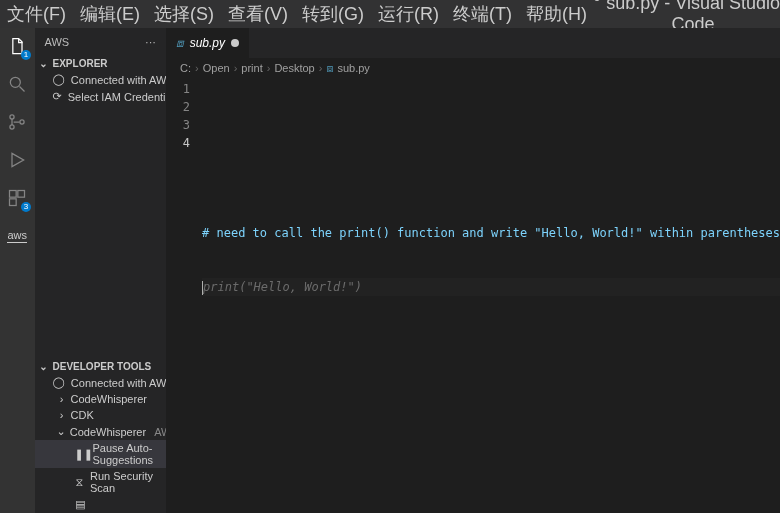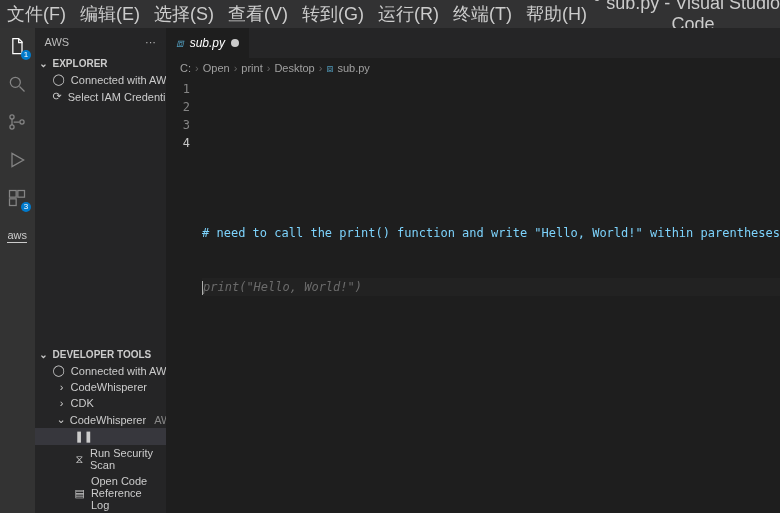--- a/index.html
+++ b/index.html
@@ -157,28 +157,28 @@
         <span class="chev2">›</span>
         <span>CDK</span>
       </div>
       <div class="subtree-item">
         <span class="chev2">⌄</span>
         <span>CodeWhisperer</span>
         <span class="label-dim">AWS Builder ID Conn...</span>
       </div>
       <div class="sub2-item" style="background:#37373d;">
         <span class="ic2">❚❚</span>
+        <span>Pause Auto-Suggestions</span>
       </div>
       <div class="sub2-item">
         <span class="ic2">⧖</span>
         <span>Run Security Scan</span>
       </div>
       <div class="sub2-item">
         <span class="ic2">▤</span>
-        <span>Open Code Reference Log</span>
       </div>
     </div>
   </div>
 
   <div class="editor">
     <div class="tabs">
       <div class="tab">
         <span class="ficon">⧈</span>
         <span>sub.py</span>
         <span class="mdot"></span>

